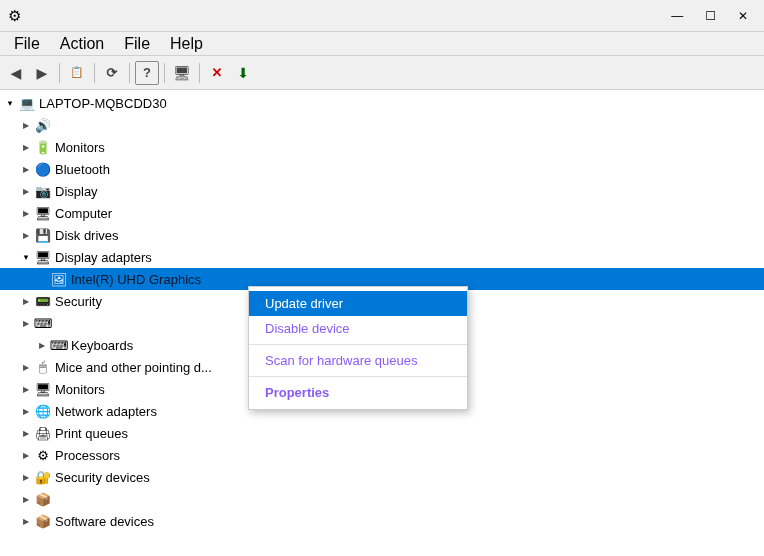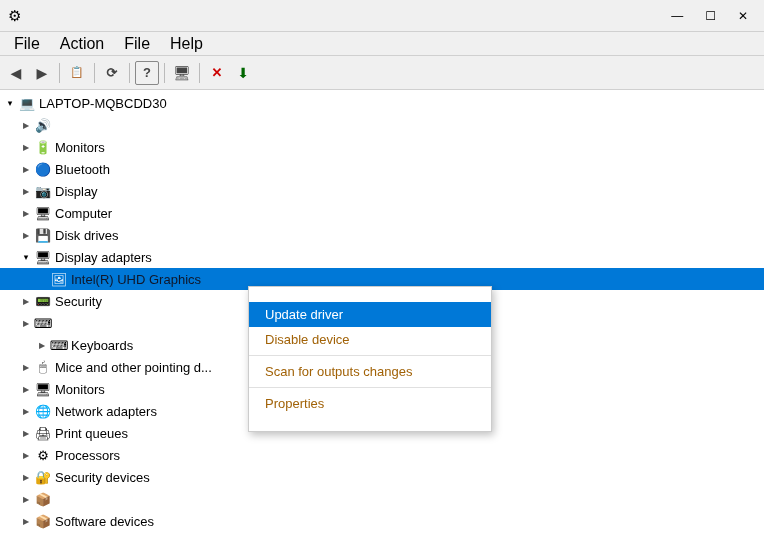--- a/index.html
+++ b/index.html
@@ -143,36 +143,36 @@
     .indent-2 { padding-left: 34px; }
 
     
     .context-menu {
       position: absolute;
       left: 248px;
       top: 196px;
       background: #fff;
       border: 1px solid #ccc;
       box-shadow: 2px 3px 8px rgba(0,0,0,0.25);
-      width: 244px;
-      padding: 15px 0;
+      width: 220px;
+      padding: 4px 0;
       z-index: 100;
     }
     .ctx-item {
       padding: 5px 16px;
       font-size: 13px;
-      color: #a16207;
+      color: #8b5cf6;
       cursor: pointer;
     }
     .ctx-item.highlighted {
       background: #0078d7;
       color: #fff;
     }
     .ctx-item.bold {
-      font-weight: normal;
+      font-weight: bold;
     }
     .ctx-separator {
       height: 1px;
       background: #e0e0e0;
       margin: 3px 0;
     }
   </style>
 </head>
 <body>
 
@@ -308,17 +308,17 @@
         <span class="tree-icon">📦</span>
         <span class="tree-label">Software devices</span>
       </div>
     </div>
 
   <div class="context-menu" id="context-menu">
 
   <div class="ctx-item highlighted">Update driver</div>
       <div class="ctx-item">Disable device</div>
       <div class="ctx-separator"></div>
-      <div class="ctx-item">Scan for outputs changes</div>
+      <div class="ctx-item">Scan for hardware queues</div>
       <div class="ctx-separator"></div>
       <div class="ctx-item bold">Properties</div>
     </div>
 </div>
 
 </body></html>

